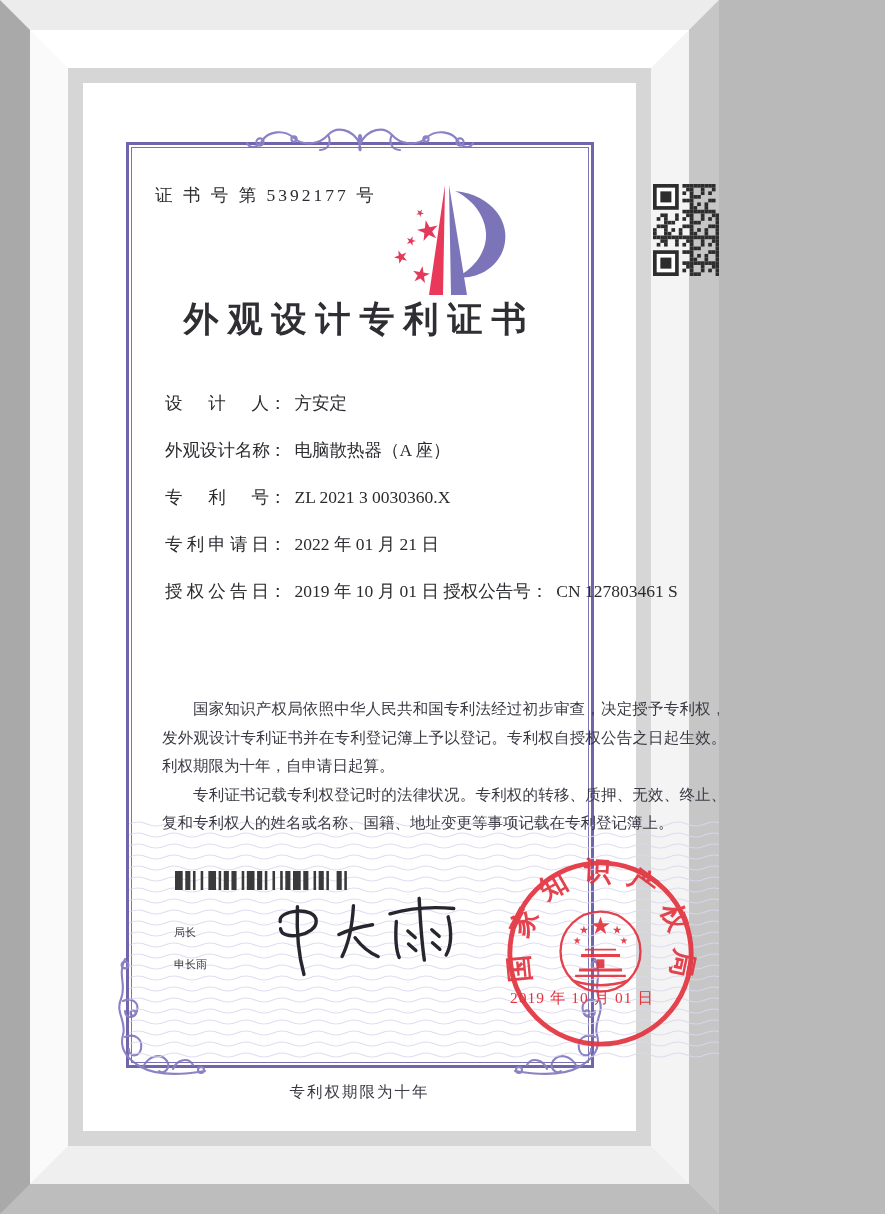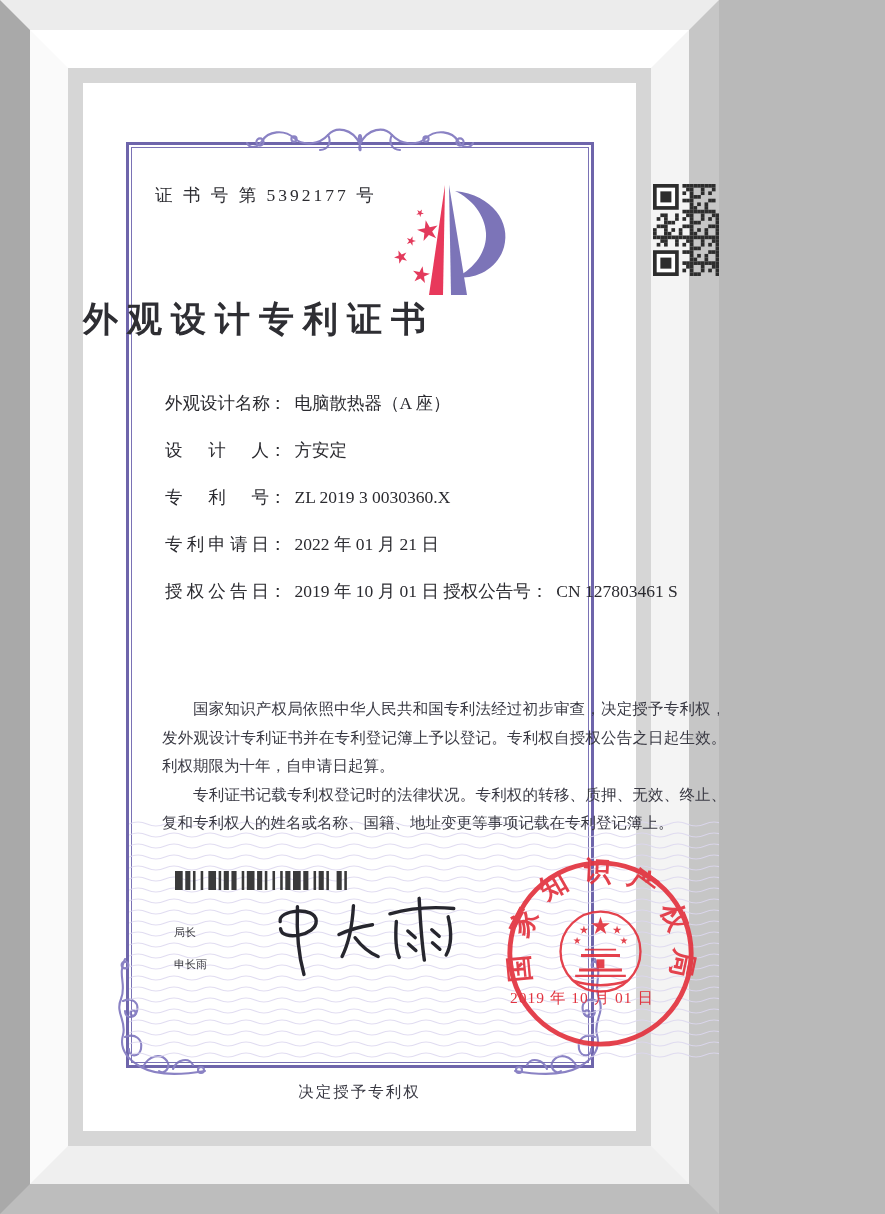--- a/index.html
+++ b/index.html
@@ -18,21 +18,21 @@
   .orn-top{top:-27px;left:50%;transform:translateX(-50%);}
   .orn-bl{left:-16px;bottom:-18px;}
   .orn-br{right:-16px;bottom:-18px;transform:scaleX(-1);}
   .content{position:absolute;inset:0;z-index:2;color:#2b2b30;}
   .guilloche{position:absolute;left:46px;top:735px;z-index:1;}
   .guilloche path{fill:none;stroke:#dcd7ee;stroke-width:1.1;opacity:.85;}
   .cert-number{position:absolute;left:72px;top:100px;font-size:17.5px;letter-spacing:3px;}
   .logo{position:absolute;left:288px;top:96px;}
   .qr{position:absolute;left:570px;top:101px;}
   .qr rect{fill:#2d2d2d;}
-  .title{position:absolute;left:0;right:0;top:213px;
+  .title{position:absolute;left:0;right:0;top:213px;text-align:center;
          font-size:35px;font-weight:bold;letter-spacing:9px;color:#2e2e33;}
   .fields{position:absolute;left:82px;top:308px;right:60px;font-size:17.5px;}
   .frow{line-height:24px;margin-bottom:23px;white-space:nowrap;}
   .flabel{display:inline-block;width:104px;text-align:justify;text-align-last:justify;}
   .fcolon{margin-right:8px;}
   .flabel2{}
   .paras{position:absolute;left:79px;top:612px;width:580px;font-size:15.5px;
          line-height:28.5px;color:#3a3a44;text-align:justify;}
   .paras p{margin:0;text-indent:2em;}
   .barcode{position:absolute;left:92px;top:788px;}
@@ -371,27 +371,27 @@
                 <rect x="24" y="21" width="1" height="1"></rect>
                 <rect x="24" y="22" width="1" height="1"></rect>
                 <rect x="24" y="23" width="1" height="1"></rect>
                 <rect x="24" y="24" width="1" height="1"></rect>
               </svg>
 
             <div class="title">外观设计专利证书</div>
 
             <div class="fields">
               <div class="frow">
+                <span class="flabel">设计人</span><span class="fcolon">：</span><span>方安定</span>
+              </div>
+              <div class="frow">
                 <span class="flabel">外观设计名称</span><span class="fcolon">：</span><span>电脑散热器（A 座）</span>
               </div>
               <div class="frow">
-                <span class="flabel">设计人</span><span class="fcolon">：</span><span>方安定</span>
-              </div>
-              <div class="frow">
-                <span class="flabel">专利号</span><span class="fcolon">：</span><span>ZL 2019 3 0030360.X</span>
+                <span class="flabel">专利号</span><span class="fcolon">：</span><span>ZL 2021 3 0030360.X</span>
               </div>
               <div class="frow">
                 <span class="flabel">专利申请日</span><span class="fcolon">：</span><span>2022 年 01 月 21 日</span>
               </div>
               <div class="frow">
                 <span class="flabel">授权公告日</span><span class="fcolon">：</span><span>2019 年 10 月 01 日</span>
                 <span class="flabel2">授权公告号</span><span class="fcolon">：</span><span>CN 127803461 S</span>
               </div>
             </div>
 
@@ -466,20 +466,20 @@
                 <path d="M80,102 L120,102" stroke-width="3" fill="none"></path>
                 <rect x="96" y="106" width="8" height="9" stroke="none"></rect>
                 <path d="M78,117 L122,117" stroke-width="3" fill="none"></path>
                 <path d="M74,123 L126,123" stroke-width="2.4" fill="none"></path>
                 <path d="M72,128 Q100,137 128,128" stroke-width="2.6" fill="none"></path>
               </g>
             </svg>
             <div class="seal-date">2019 年 10 月 01 日</div>
 
 
-            <div class="back-note">决定授予专利权</div>
+            <div class="back-note">专利权期限为十年</div>
           </div>
 
         </div>
       </div>
     </div>
   </div>
 </div>
 
 </body></html>

